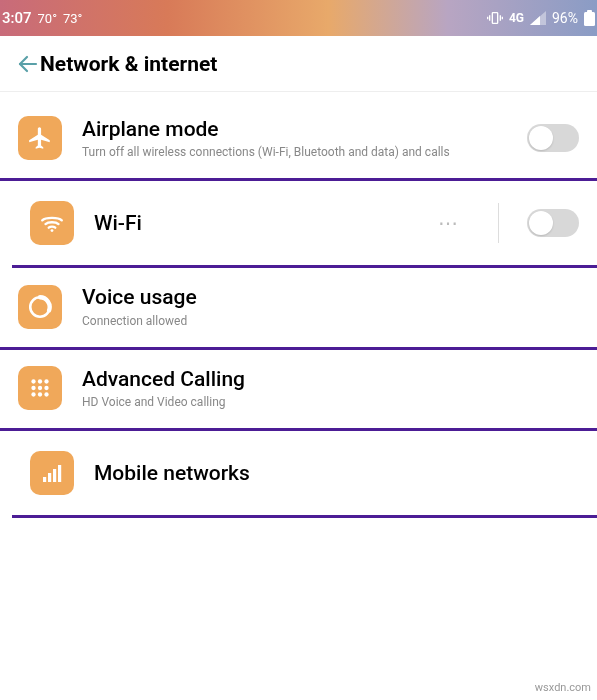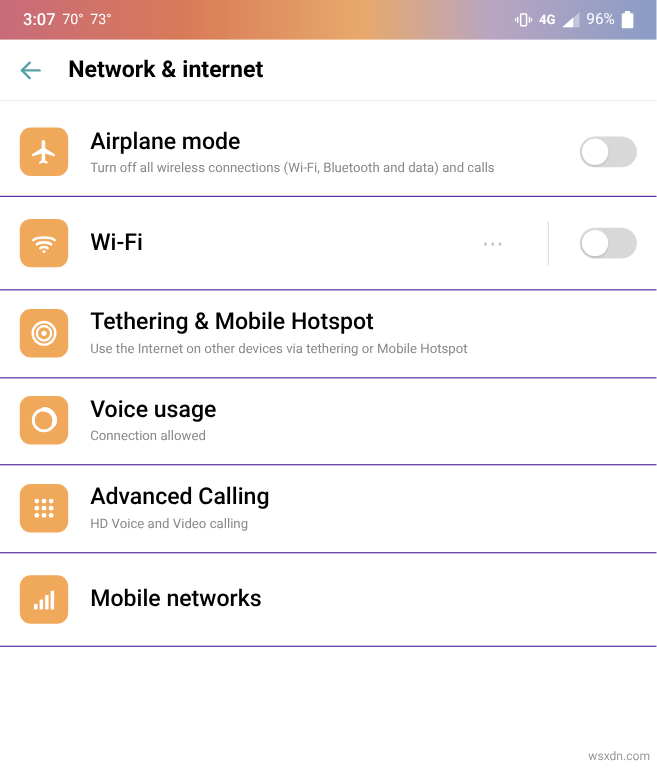--- a/index.html
+++ b/index.html
@@ -4,51 +4,50 @@
   <style>
     * { margin: 0; padding: 0; box-sizing: border-box; }
     body { font-family: -apple-system, BlinkMacSystemFont, "Segoe UI", Roboto, sans-serif; width: 597px; height: 700px; background: #fff; overflow: hidden; position: relative; }
     
     .status-bar {
       height: 36px;
       background: linear-gradient(90deg, #c86b7a 0%, #d87a58 28%, #e8a96a 55%, #b8a5c2 75%, #8a9cc5 100%);
       display: flex;
       align-items: center;
       justify-content: space-between;
-      padding: 0 21px;
+      padding: 0 2px;
       color: #fff;
       font-size: 15px;
     }
     .status-left { display: flex; align-items: center; gap: 6px; }
     .status-left .time { font-weight: 500; }
     .status-left .temp { font-size: 13px; }
     .status-right { display: flex; align-items: center; gap: 6px; font-size: 14px; }
     .status-icon { display: inline-flex; align-items: center; }
     
     .header {
       height: 56px;
       display: flex;
       align-items: center;
       padding: 0 16px;
       border-bottom: 1px solid #eee;
-      gap: 22px;
     }
     .back-btn { display: flex; align-items: center; cursor: pointer; }
     .header-title { font-size: 21px; font-weight: 700; color: #000; }
     
     .list { padding-top: 8px; }
     .item {
       display: flex;
       align-items: center;
       padding: 16px 18px 18px;
-      border-bottom: 1px solid #4c1d95;
+      border-bottom: 3px solid #4c1d95;
       gap: 20px;
       cursor: pointer;
     }
-    .item.compact { padding-top: 20px; padding-bottom: 20px; }
+    .item.compact { padding-top: 20px; padding-bottom: 20px; margin-left: 12px; }
     .icon-box {
       width: 44px; height: 44px;
       border-radius: 10px;
       background: #f0a85a;
       display: flex; align-items: center; justify-content: center;
       flex-shrink: 0;
     }
     .item-text { flex: 1; min-width: 0; }
     .item-title { font-size: 21px; font-weight: 500; color: #000; line-height: 1.25; }
     .item-sub { font-size: 12px; color: #888; line-height: 1.35; margin-top: 2px; }
@@ -150,33 +149,20 @@
         </svg>
     </div>
     <div class="item-text">
       <div class="item-title">Wi-Fi</div>
     </div>
     <span class="more-dots">⋯</span>
     <div class="vdiv"></div>
     <div class="toggle"></div>
   </div>
 
-  <div class="item">
-    <div class="icon-box">
-      <svg width="26" height="26" viewBox="0 0 24 24" fill="none" stroke="#fff" stroke-width="2">
-          <circle cx="12" cy="12" r="2.2" fill="#fff" stroke="none"></circle>
-          <circle cx="12" cy="12" r="6"></circle>
-          <circle cx="12" cy="12" r="9.5"></circle>
-        </svg>
-    </div>
-    <div class="item-text">
-      <div class="item-title">Tethering &amp; Mobile Hotspot</div>
-      <div class="item-sub">Use the Internet on other devices via tethering or Mobile Hotspot</div>
-    </div>
-  </div>
 
   <div class="item">
     <div class="icon-box">
       <svg width="26" height="26" viewBox="0 0 24 24" fill="none" stroke="#fff" stroke-width="2.4">
           <circle cx="12" cy="12" r="9"></circle>
           <path d="M12 3 A9 9 0 0 1 20.4 15" stroke-width="4" stroke="#fff" stroke-linecap="round" fill="none"></path>
         </svg>
     </div>
     <div class="item-text">
       <div class="item-title">Voice usage</div>

